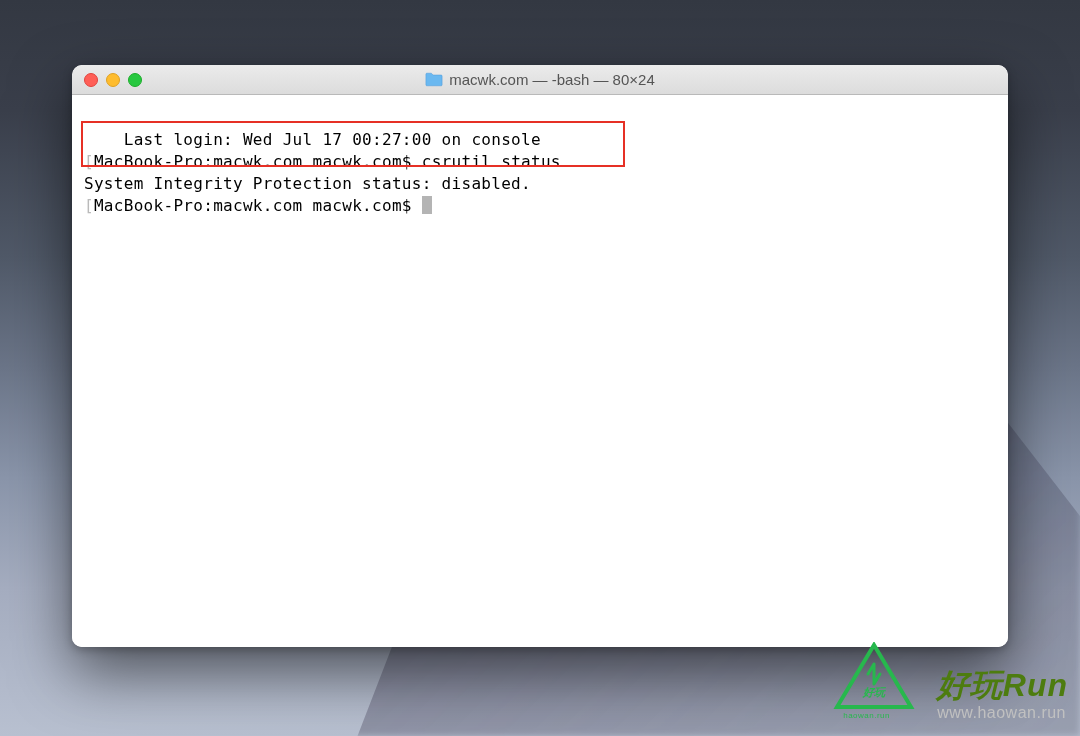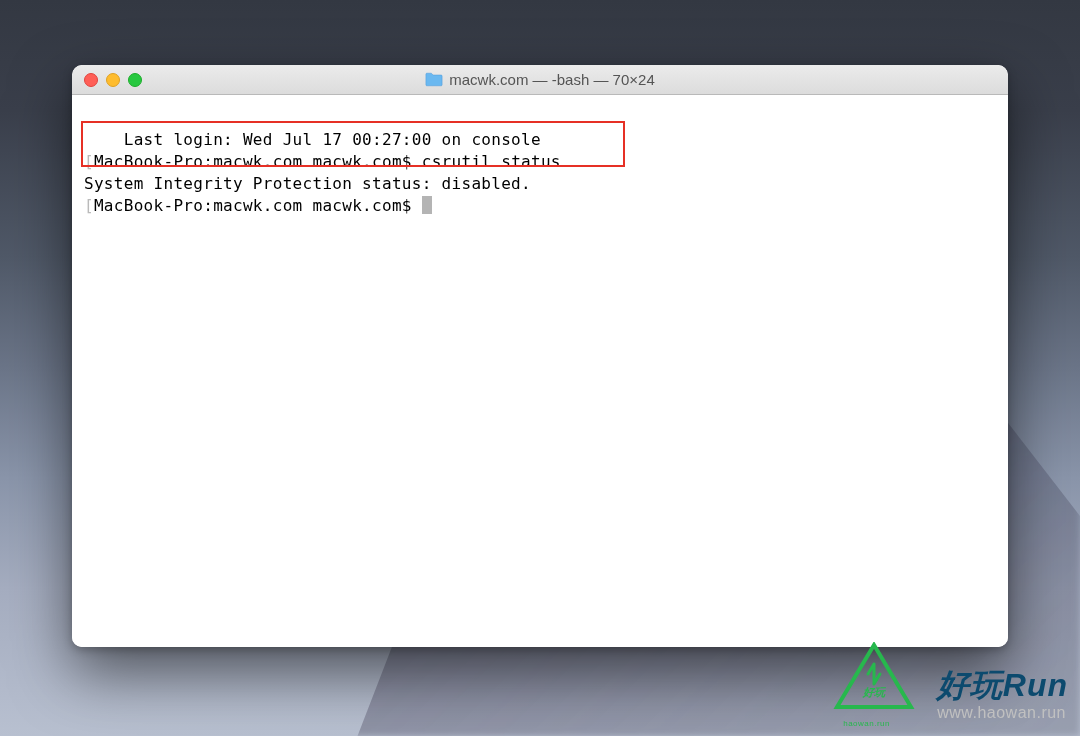--- a/index.html
+++ b/index.html
@@ -111,35 +111,35 @@
       font-style: italic;
     }
     .triangle-svg { width: 100%; height: 100%; }
     .watermark-text {
       position: absolute;
       bottom: 28px;
       right: 12px;
       font-family: "Arial Black", sans-serif;
       font-weight: 900;
       font-size: 32px;
-      color: #0c4a6e;
+      color: #4d7c0f;
       letter-spacing: 1px;
       font-style: italic;
     }
     .watermark-sub {
       position: absolute;
       bottom: 14px;
       right: 14px;
       font-size: 16px;
       color: #c0c0c0;
       letter-spacing: 0.5px;
     }
     .haowan-label {
       position: absolute;
-      bottom: 8px;
+      bottom: 16px;
       right: 190px;
       font-size: 8px;
       color: #27b84d;
       letter-spacing: 0.5px;
       margin-top: 23px;
     }
   </style>
 </head>
 <body>
 
@@ -149,21 +149,21 @@
   <div class="titlebar">
     <div class="traffic-lights">
       <div class="traffic-light tl-close"></div>
       <div class="traffic-light tl-min"></div>
       <div class="traffic-light tl-max"></div>
     </div>
     <div class="title-center">
       <svg class="folder-icon" viewBox="0 0 20 16">
         <path d="M2 1 L7 1 L9 3 L18 3 C18.5 3 19 3.5 19 4 L19 14 C19 14.5 18.5 15 18 15 L2 15 C1.5 15 1 14.5 1 14 L1 2 C1 1.5 1.5 1 2 1 Z" fill="#6ab8f0" stroke="#4593d8" stroke-width="0.5"></path>
       </svg>
-      <span>macwk.com — -bash — 70×24</span>
+      <span>macwk.com — -bash — 80×24</span>
     </div>
   </div>
   <div class="terminal-body">
     <div class="highlight-box"></div><span>Last login: Wed Jul 17 00:27:00 on console</span>
 <span style="color:#bababa">[</span><span>MacBook-Pro:macwk.com macwk.com$ </span><span>csrutil status</span>
 <span>System Integrity Protection status: disabled.</span>
 <span style="color:#bababa">[</span><span>MacBook-Pro:macwk.com macwk.com$ </span><span class="cursor-block"></span>
   </div>
 </div>
 

